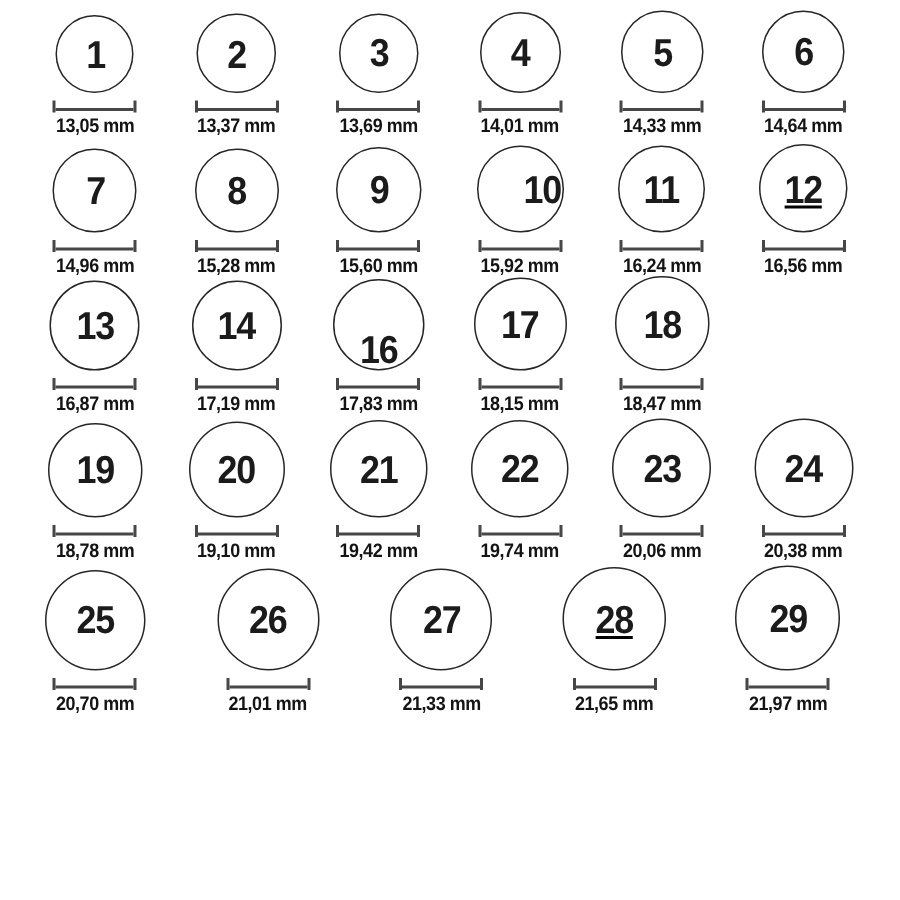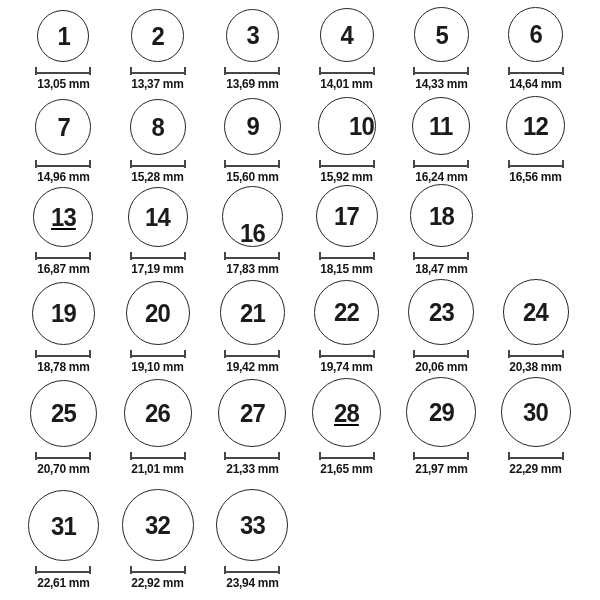--- a/index.html
+++ b/index.html
@@ -152,30 +152,30 @@
         <div class="dia-label">15,92 mm</div>
       </div>
       <div class="cell">
         <div class="circle" style="width: 58.3px; height: 58.3px;">
           <span class="num">11</span>
         </div>
         <div class="measure"></div>
         <div class="dia-label">16,24 mm</div>
       </div>
       <div class="cell">
-        <div class="circle" style="width: 58.93px; height: 58.93px;">
+        <div class="circle" style="width: 58.93px; height: 58.93px; text-decoration: underline;">
           <span class="num">12</span>
         </div>
         <div class="measure"></div>
         <div class="dia-label">16,56 mm</div>
       </div>
     </div>
     <div class="row" style="height: 92px;">
       <div class="cell">
-        <div class="circle" style="width: 59.56px; height: 59.56px; text-decoration: underline;">
+        <div class="circle" style="width: 59.56px; height: 59.56px;">
           <span class="num">13</span>
         </div>
         <div class="measure"></div>
         <div class="dia-label">16,87 mm</div>
       </div>
       <div class="cell">
         <div class="circle" style="width: 60.19px; height: 60.19px;">
           <span class="num">14</span>
         </div>
         <div class="measure"></div>
@@ -240,21 +240,21 @@
         <div class="dia-label">20,06 mm</div>
       </div>
       <div class="cell">
         <div class="circle" style="width: 66.49px; height: 66.49px;">
           <span class="num">24</span>
         </div>
         <div class="measure"></div>
         <div class="dia-label">20,38 mm</div>
       </div>
     </div>
-    <div class="row" style="height: 102px;">
+    <div class="row" style="height: 102px; gap: 21px;">
       <div class="cell">
         <div class="circle" style="width: 67.12px; height: 67.12px;">
           <span class="num">25</span>
         </div>
         <div class="measure"></div>
         <div class="dia-label">20,70 mm</div>
       </div>
       <div class="cell">
         <div class="circle" style="width: 67.75px; height: 67.75px;">
           <span class="num">26</span>
@@ -282,38 +282,15 @@
         </div>
         <div class="measure"></div>
         <div class="dia-label">21,97 mm</div>
       </div>
       <div class="cell">
         <div class="circle" style="width: 70.27px; height: 70.27px;">
           <span class="num">30</span>
         </div>
         <div class="measure"></div>
         <div class="dia-label">22,29 mm</div>
-      </div>
-    </div>
-    <div class="row" style="height: 114px;">
-      <div class="cell">
-        <div class="circle" style="width: 70.9px; height: 70.9px;">
-          <span class="num">31</span>
-        </div>
-        <div class="measure"></div>
-        <div class="dia-label">22,61 mm</div>
-      </div>
-      <div class="cell">
-        <div class="circle" style="width: 71.53px; height: 71.53px;">
-          <span class="num">32</span>
-        </div>
-        <div class="measure"></div>
-        <div class="dia-label">22,92 mm</div>
-      </div>
-      <div class="cell">
-        <div class="circle" style="width: 72.16px; height: 72.16px;">
-          <span class="num">33</span>
-        </div>
-        <div class="measure"></div>
-        <div class="dia-label">23,94 mm</div>
       </div>
     </div>
   </div>
 
 </body></html>

